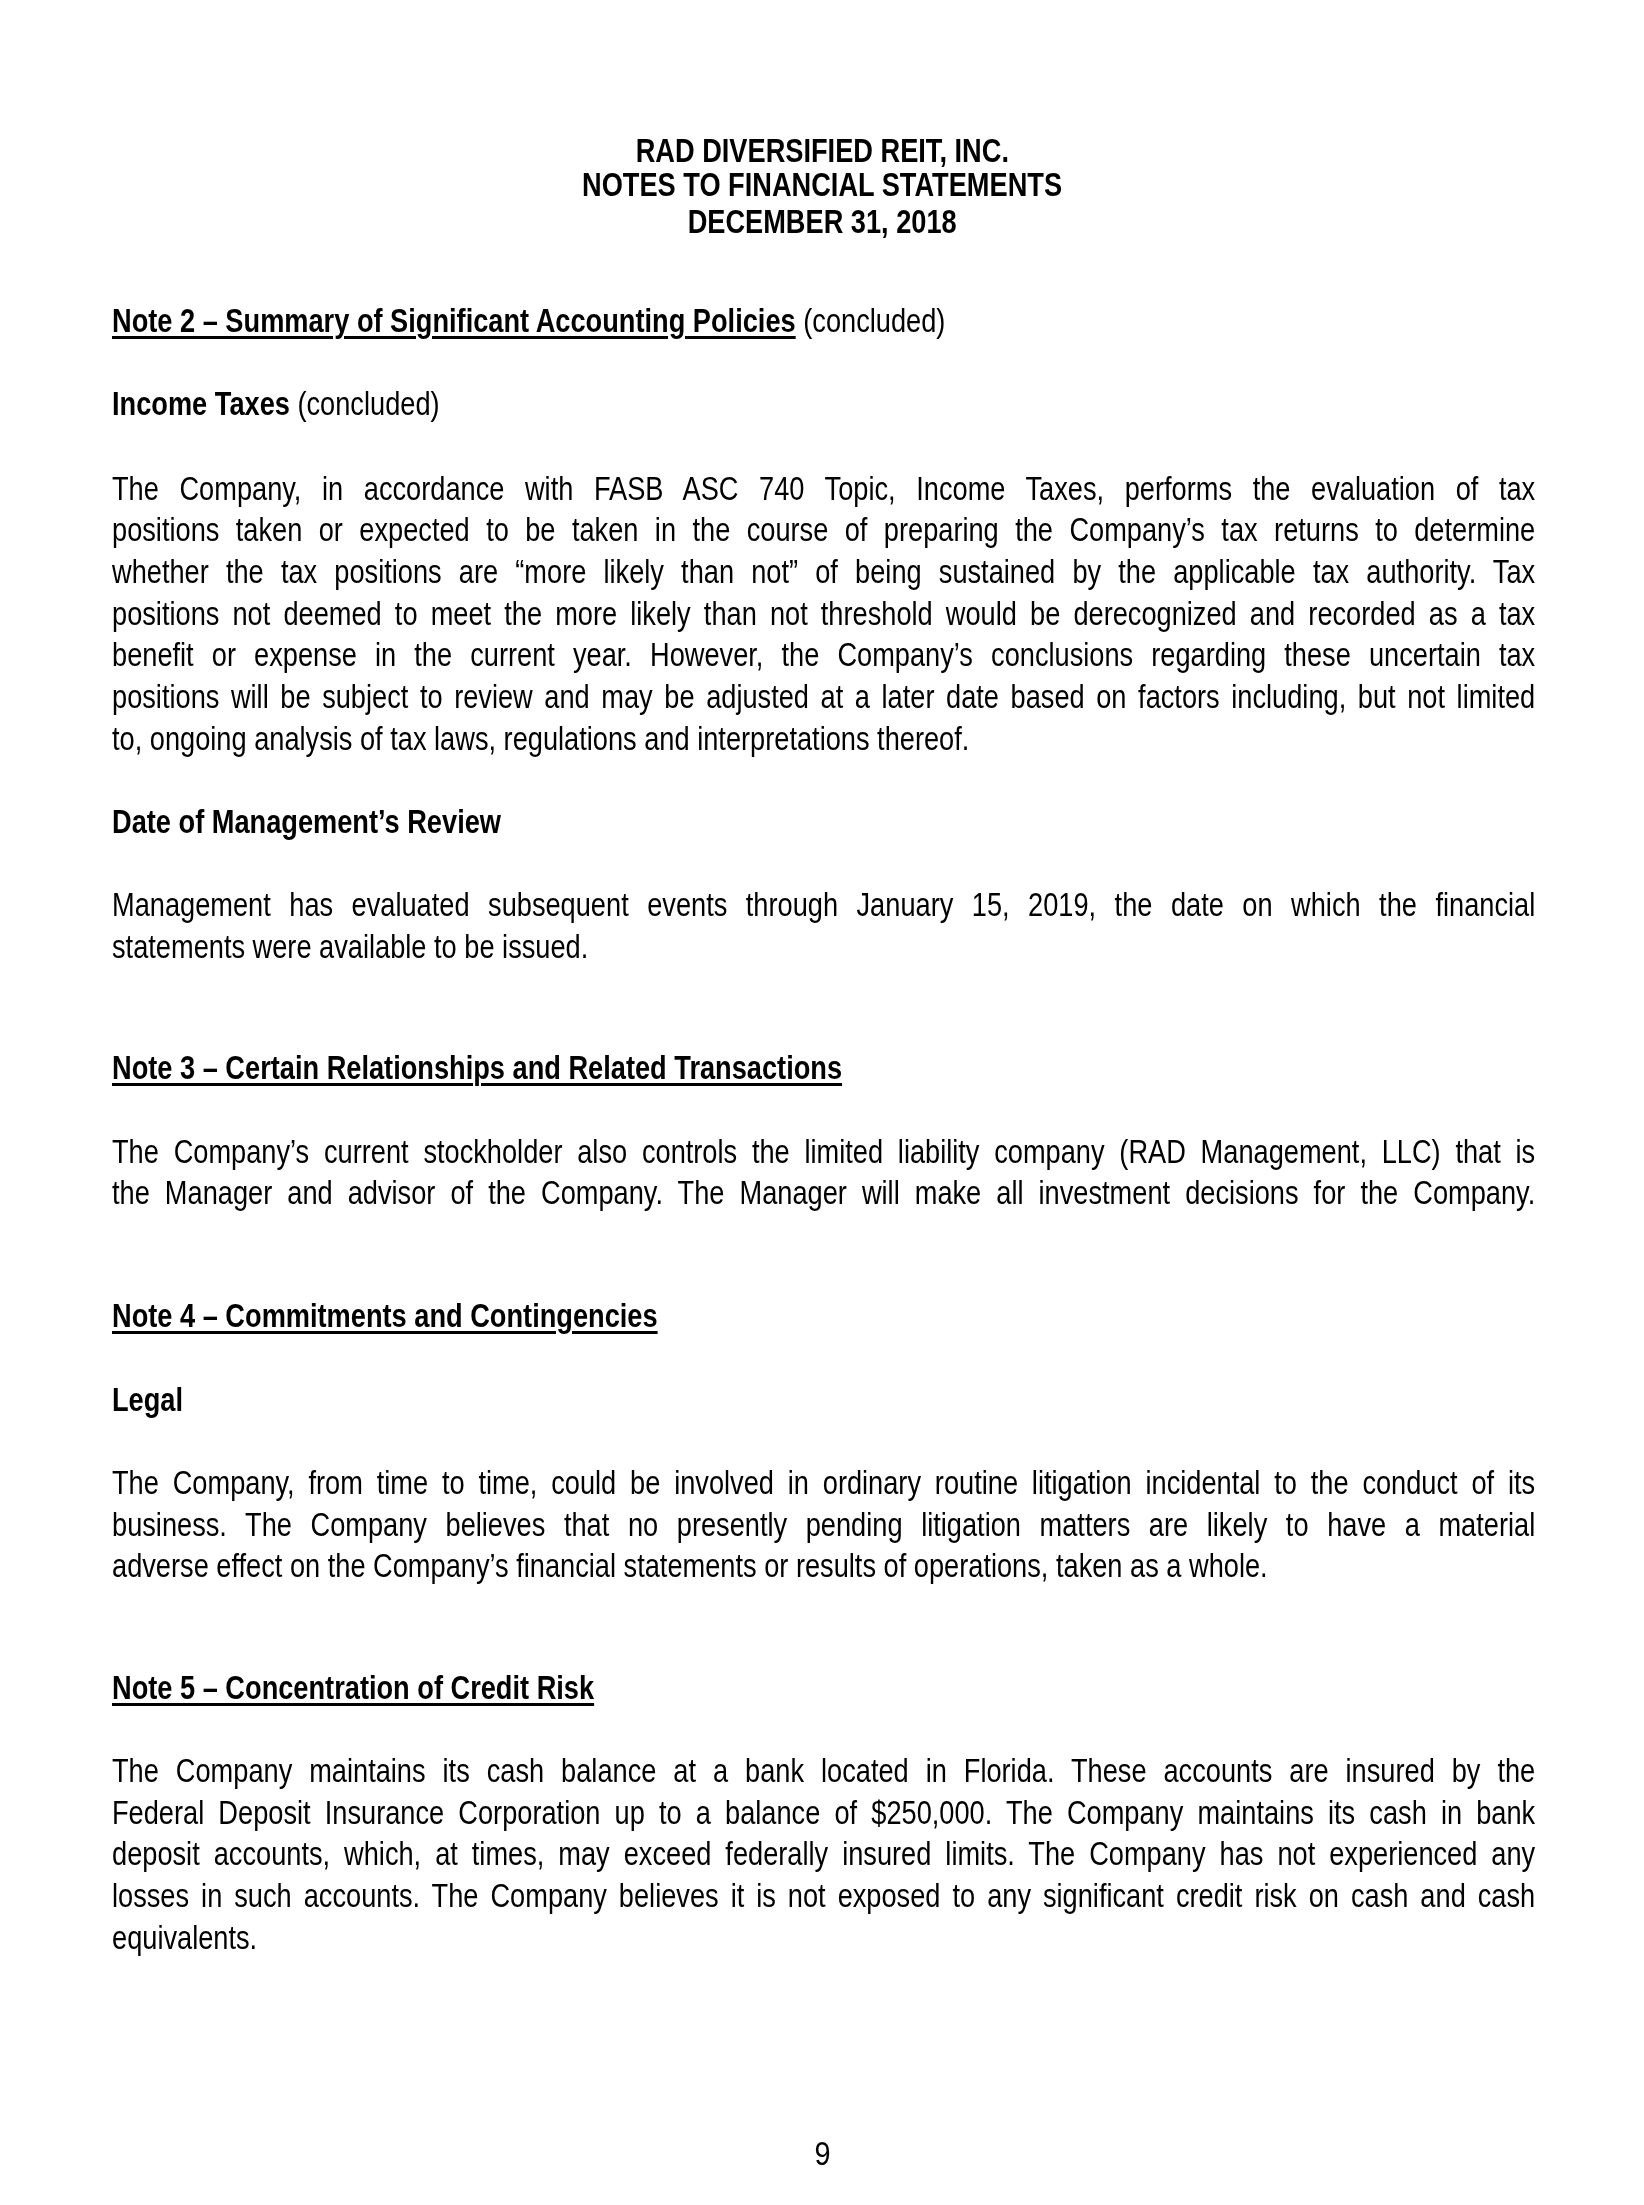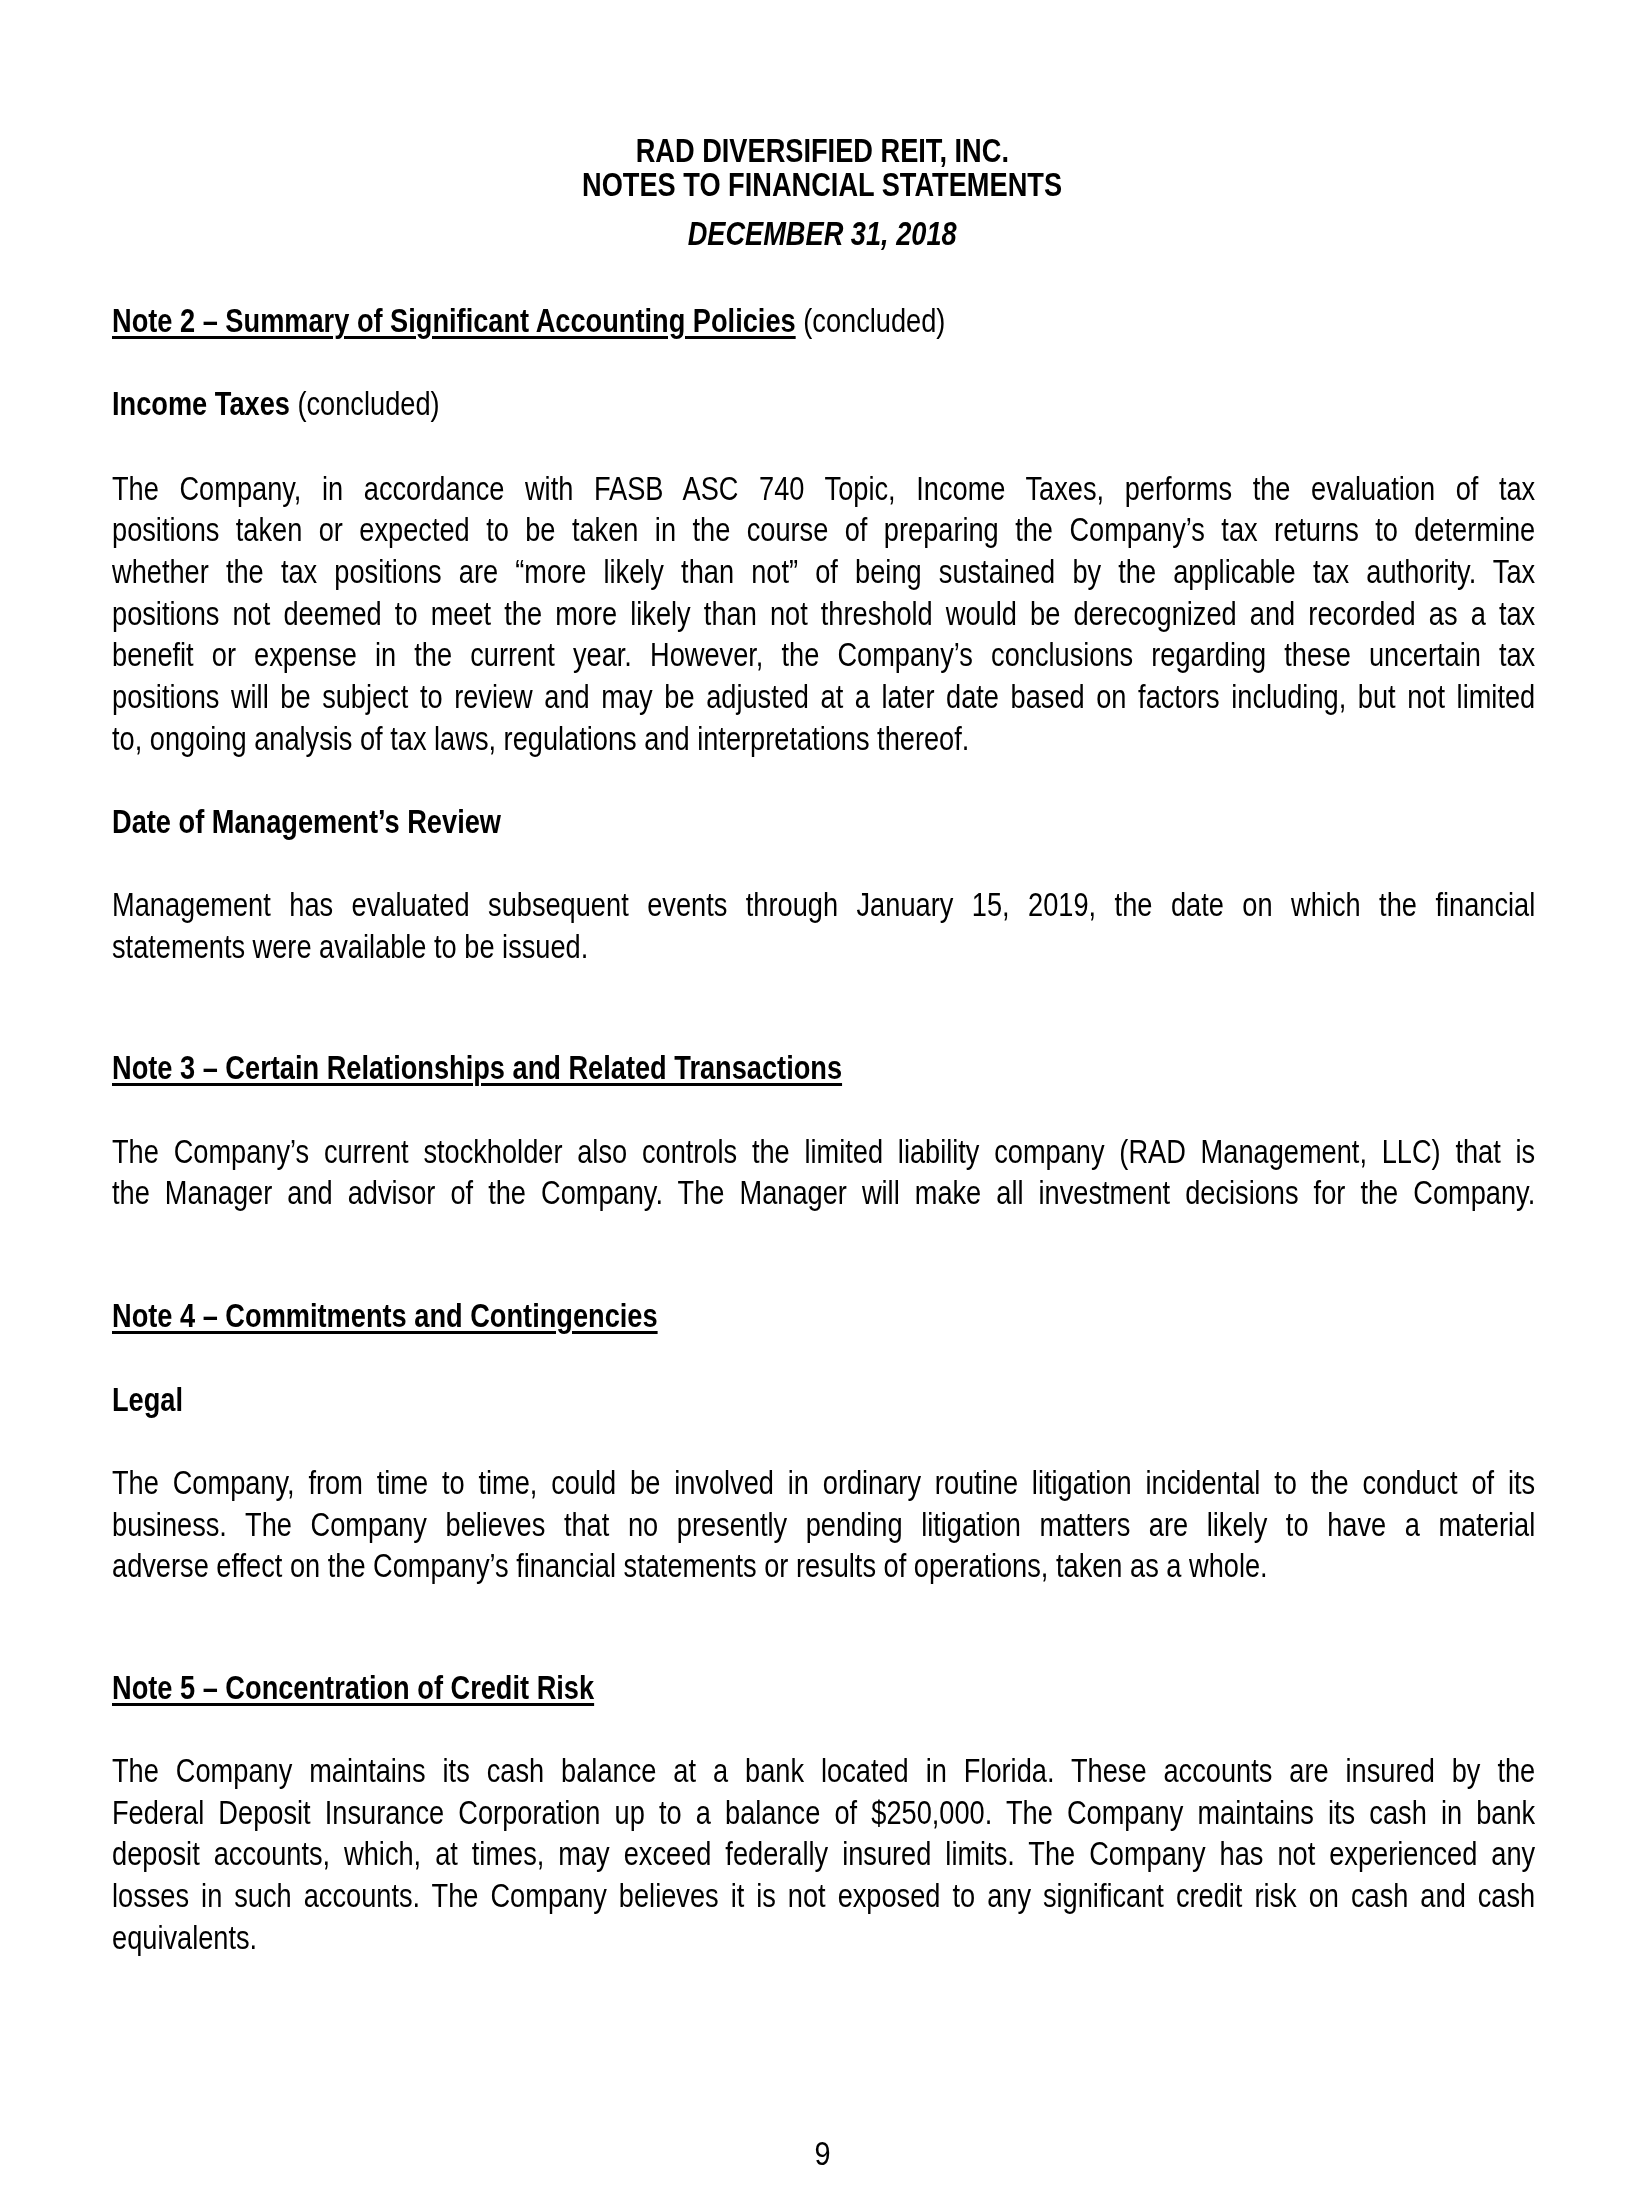--- a/index.html
+++ b/index.html
@@ -77,21 +77,21 @@
     }
   </style>
 </head>
 <body>
 
 <div class="page">
 
   <div>
     <div class="header-line" style="top:130px;"><span>RAD DIVERSIFIED REIT, INC.</span></div>
     <div class="header-line" style="top:164px;"><span>NOTES TO FINANCIAL STATEMENTS</span></div>
-    <div class="header-line" style="top:213px;font-style:italic;"><span>DECEMBER 31, 2018</span></div>
+    <div class="header-line" style="top:201px;"><span>DECEMBER 31, 2018</span></div>
   </div>
 
   <section>
     <div class="line" style="top:300px;"><span class="bold ul">Note 2 – Summary of Significant Accounting Policies</span><span> (concluded)</span></div>
 
     <div class="line" style="top:383px;"><span class="bold">Income Taxes</span><span> (concluded)</span></div>
 
     <div>
       <div class="line just" style="top:468px;">The Company, in accordance with FASB ASC 740 Topic, Income Taxes, performs the evaluation of tax</div>
       <div class="line just" style="top:509px;">positions taken or expected to be taken in the course of preparing the Company’s tax returns to determine</div>

